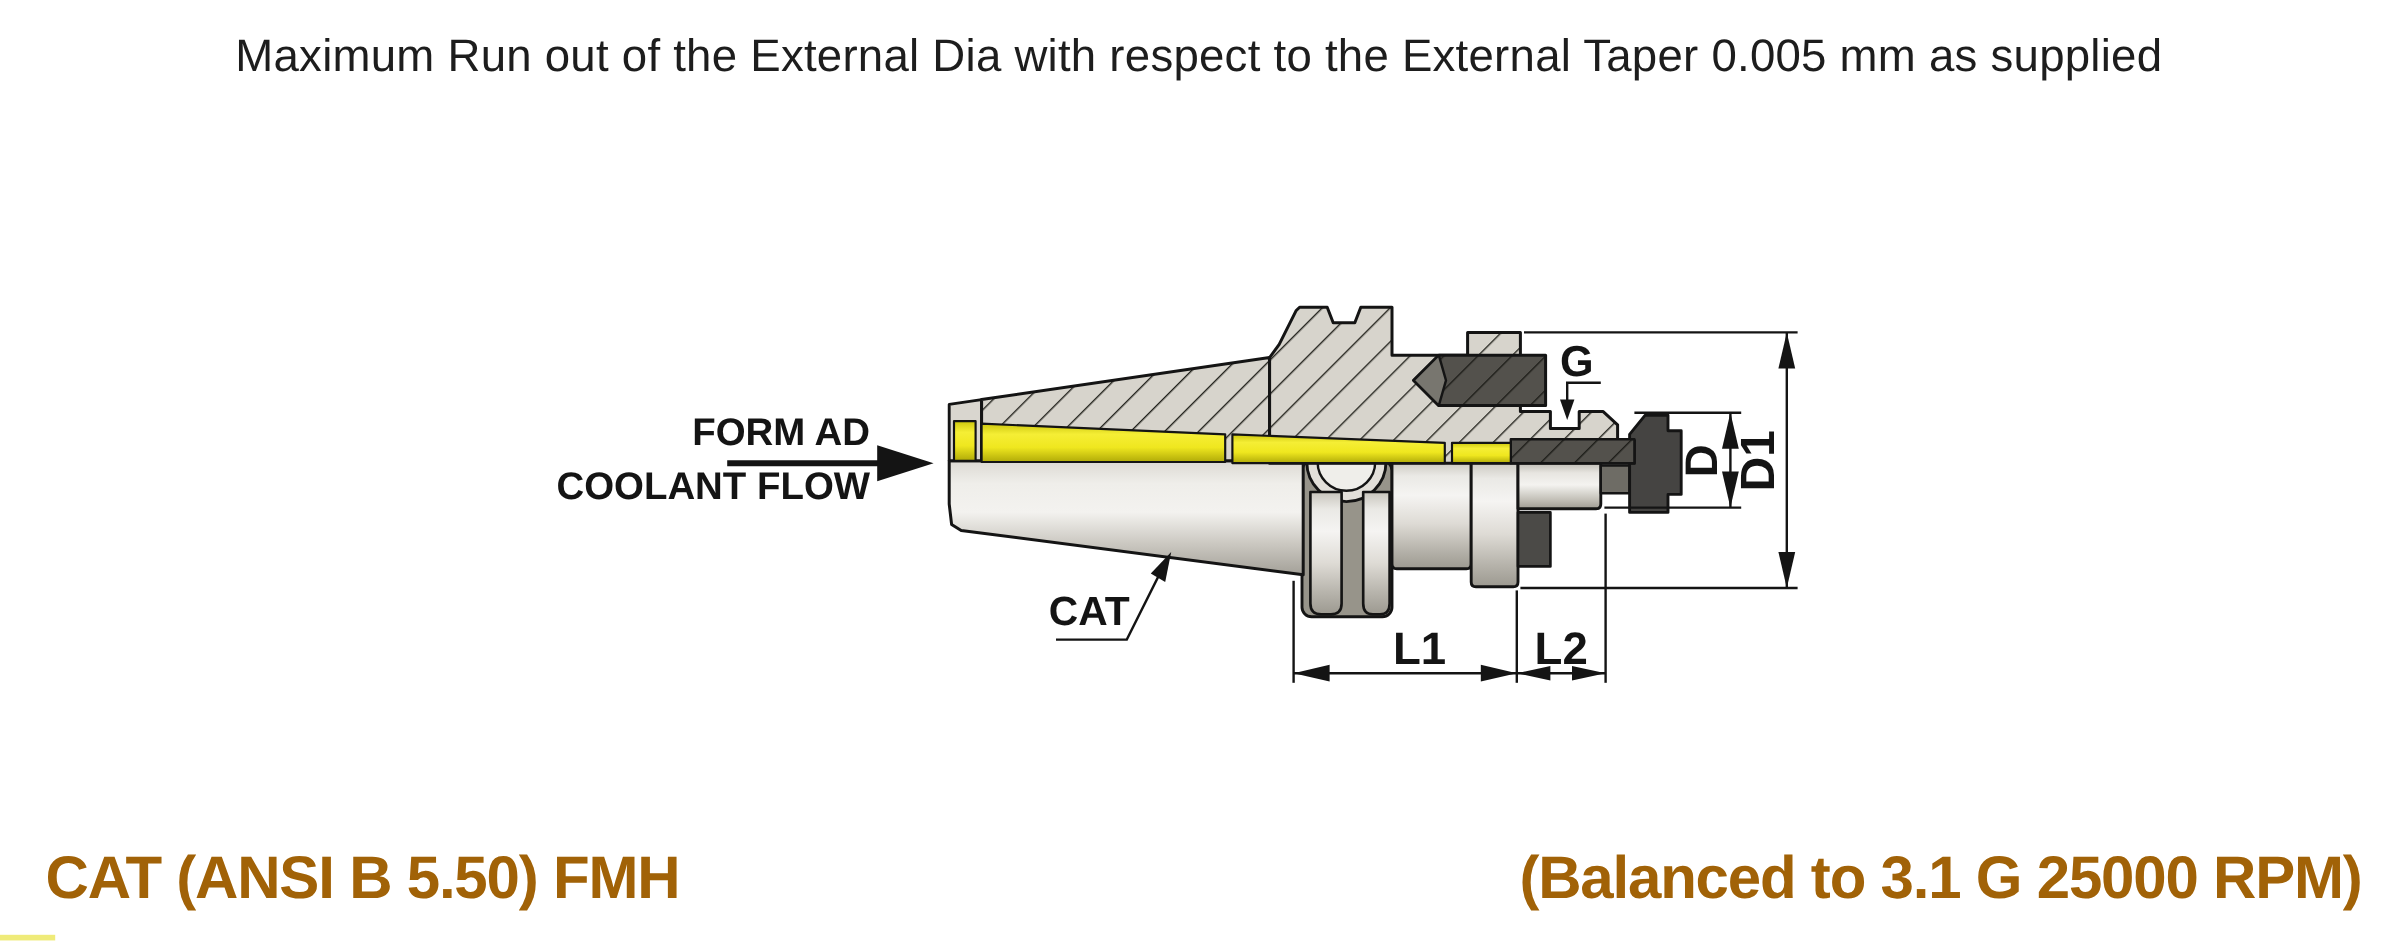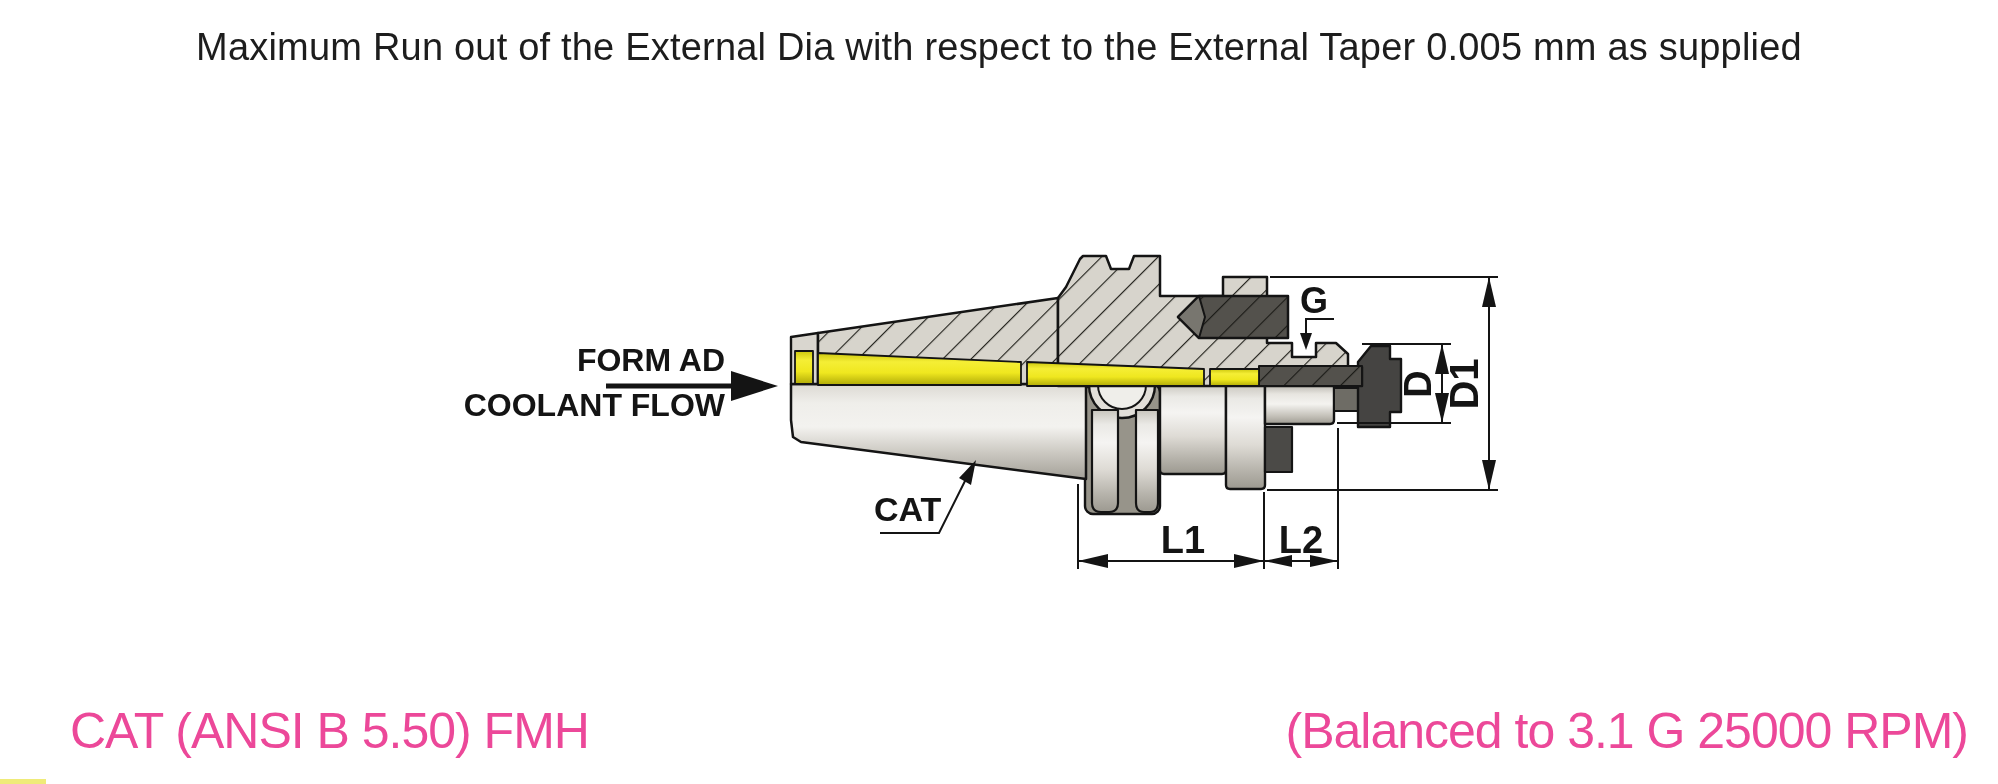--- a/index.html
+++ b/index.html
@@ -1,21 +1,21 @@
 <!DOCTYPE html>
 <html><head>
 <meta charset="utf-8">
 <style>
   html,body{margin:0;padding:0;background:#ffffff;}
   body{width:1998px;height:784px;position:relative;overflow:hidden;
        font-family:"Liberation Sans",sans-serif;}
   .note{position:absolute;top:26px;left:0;width:100%;text-align:center;
         font-size:38px;color:#1d1d1d;letter-spacing:.2px;}
-  .footer{position:absolute;top:705px;font-weight:normal;font-size:50px;
-          color:#ec4899;letter-spacing:-1px;line-height:52px;white-space:nowrap;margin-left:32px;}
+  .footer{position:absolute;top:705px;font-weight:bold;font-size:50px;
+          color:#a16207;letter-spacing:-1px;line-height:52px;white-space:nowrap;}
   .footer-left{left:38px;}
   .footer-right{right:30px;text-align:right;}
   svg{position:absolute;left:0;top:0;}
   .dimtxt{font-family:"Liberation Sans",sans-serif;font-weight:bold;fill:#141414;}
   .outl{stroke:#141414;stroke-linejoin:round;}
 </style>
 </head>
 <body>
 
 <div class="note">Maximum Run out of the External Dia with respect to the External Taper 0.005 mm as supplied</div>

